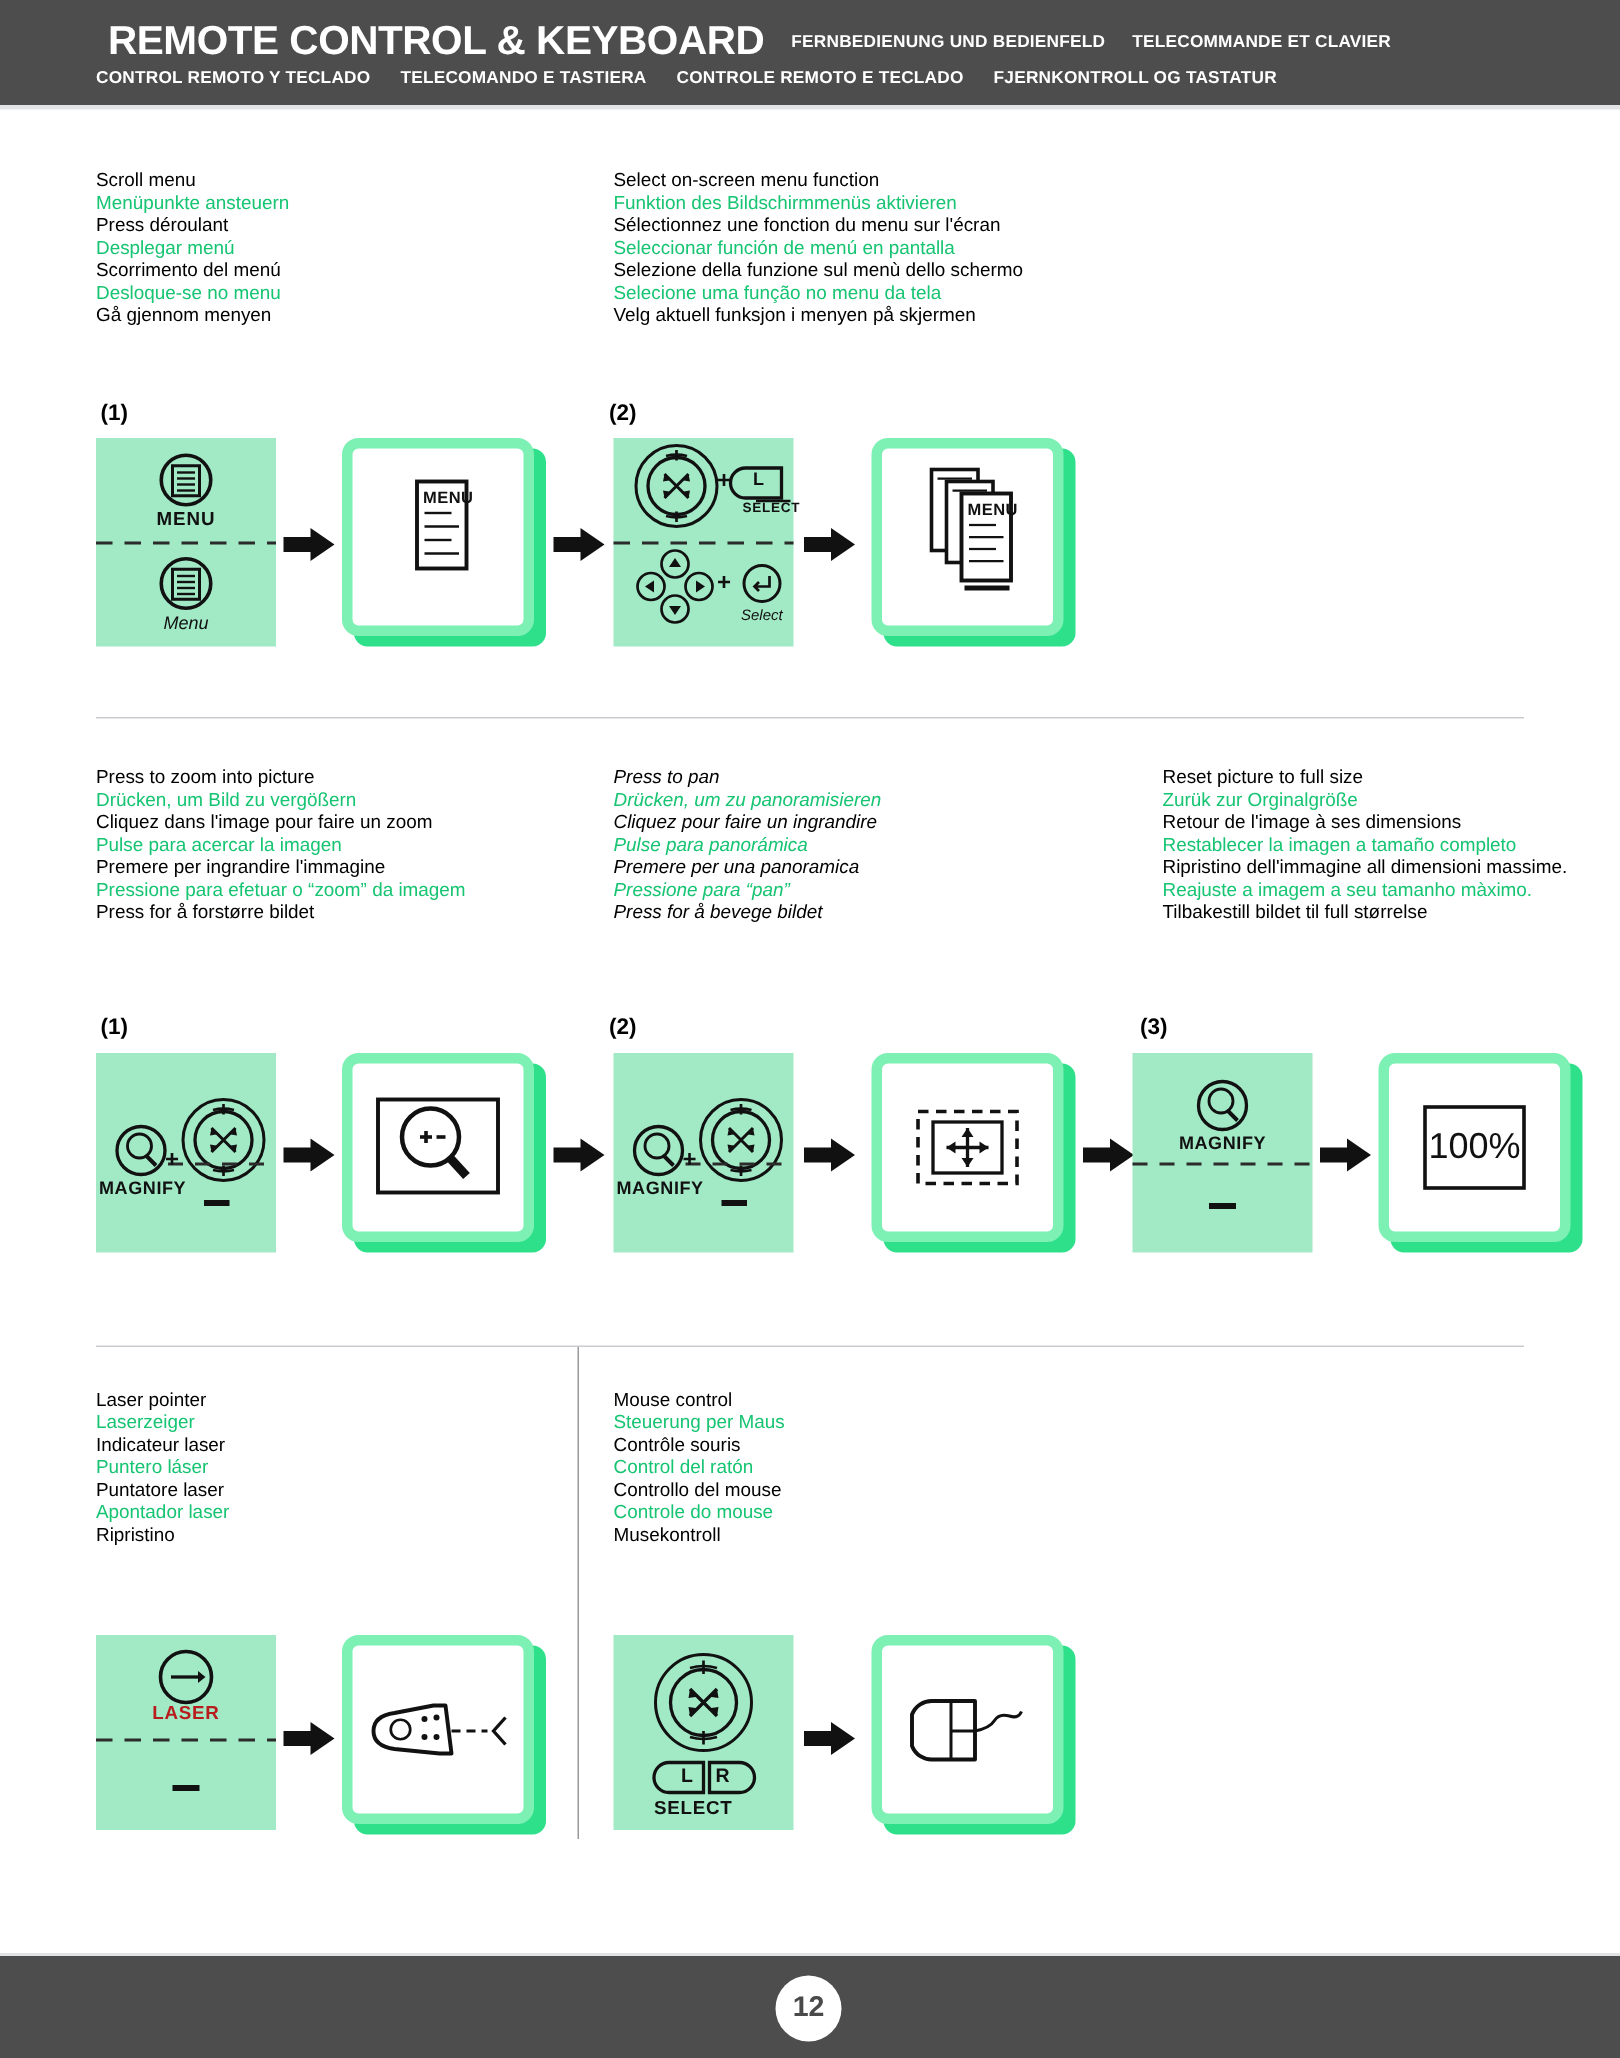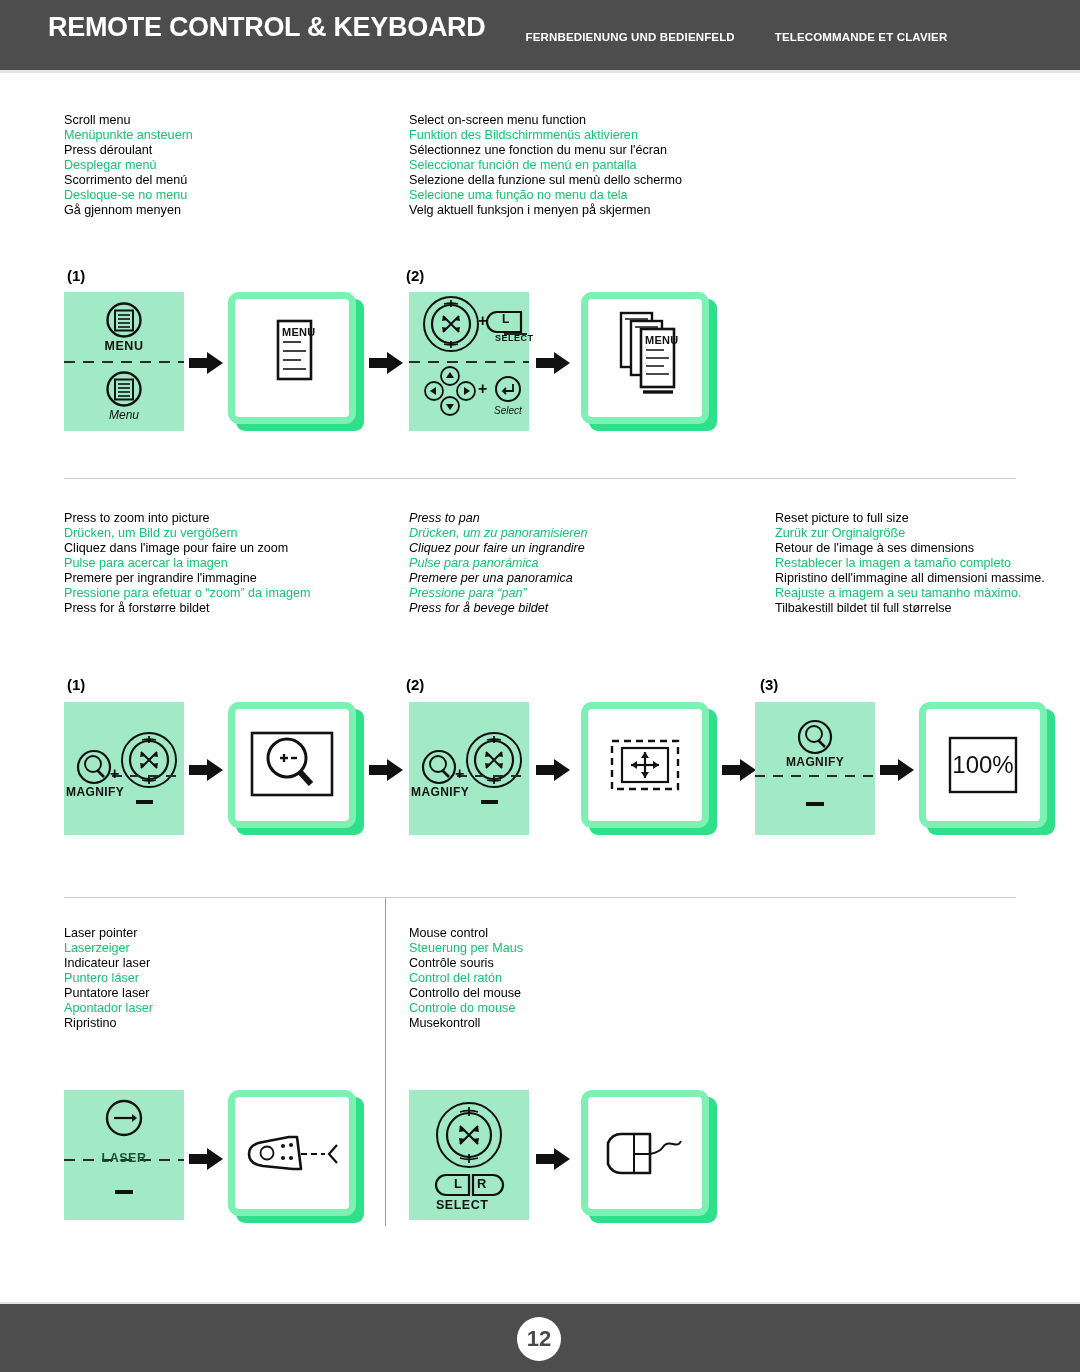--- a/index.html
+++ b/index.html
@@ -8,22 +8,22 @@
     font-family:"Liberation Sans", sans-serif;
     -webkit-font-smoothing:antialiased;
   }
 
   
   .header{
     position:absolute;left:0;top:0;width:1080px;height:70px;
     background:#4d4d4d;
   }
   .header-line1{
-    position:absolute;left:48px;top:12px;
-    display:flex;align-items:flex-end;gap:40px;white-space:nowrap;
+    position:absolute;left:72px;top:12px;
+    display:flex;align-items:center;gap:18px;white-space:nowrap;
   }
   .hdr-title{
     color:#ffffff;font-size:27px;font-weight:bold;letter-spacing:-0.3px;
   }
   .hdr-sub{
     color:#ffffff;font-size:11.5px;font-weight:bold;letter-spacing:0.15px;
   }
   .header-line2{
     position:absolute;left:64px;top:46px;
     display:flex;gap:20px;white-space:nowrap;
@@ -73,32 +73,38 @@
 
   
   .footer-rule{
     position:absolute;left:0;top:1302px;width:1080px;height:2px;background:#e2e3e5;
   }
   .footer{
     position:absolute;left:0;top:1304px;width:1080px;height:68px;background:#4d4d4d;
   }
   .pagecircle{
     position:absolute;left:517px;top:1317px;width:44px;height:44px;border-radius:50%;
-    background:#ffffff;color:#4a4a4a;font-size:22px;font-weight:bold;
+    background:#ffffff;color:#4a4a4a;font-size:19px;font-weight:bold;
     display:flex;align-items:center;justify-content:center;
   }
 </style>
 </head>
 <body>
 
 <div class="header">
   <div class="header-line1">
     <span class="hdr-title">REMOTE CONTROL &amp; KEYBOARD</span>
     <span class="hdr-sub">FERNBEDIENUNG UND BEDIENFELD</span>
     <span class="hdr-sub">TELECOMMANDE ET CLAVIER</span>
+  </div>
+  <div class="header-line2">
+    <span class="hdr-sub">CONTROL REMOTO Y TECLADO</span>
+    <span class="hdr-sub">TELECOMANDO E TASTIERA</span>
+    <span class="hdr-sub">CONTROLE REMOTO E TECLADO</span>
+    <span class="hdr-sub">FJERNKONTROLL OG TASTATUR</span>
   </div>
 </div>
 <div class="header-rule"></div>
 
 <div class="txtblock" style="left:64px;top:113px;">
   <div class="txtline">Scroll menu</div>
   <div class="txtline g">Menüpunkte ansteuern</div>
   <div class="txtline">Press déroulant</div>
   <div class="txtline g">Desplegar menú</div>
   <div class="txtline">Scorrimento del menú</div>
@@ -401,21 +407,21 @@
 </div>
 
 <div class="mintpanel" style="left:64px;top:1090px;width:120px;height:130px;">
   <svg width="120" height="130" viewBox="0 0 120 130">
     <circle cx="60" cy="28" r="17" fill="none" stroke="#111" stroke-width="2.4"></circle>
     <line x1="50" y1="28" x2="68" y2="28" stroke="#111" stroke-width="2.2"></line>
     <path d="M68,24 L73,28 L68,32 Z" fill="#111"></path>
     <line x1="0" y1="70" x2="120" y2="70" stroke="#2b2b2b" stroke-width="2" stroke-dasharray="11 8"></line>
     <line x1="51" y1="102" x2="69" y2="102" stroke="#111" stroke-width="4"></line>
   </svg>
-  <div style="position:absolute;left:0;top:45px;width:120px;text-align:center;font-size:12.5px;font-weight:bold;letter-spacing:0.5px;color:#14532d;margin-top:16px;">LASER</div>
+  <div style="position:absolute;left:0;top:45px;width:120px;text-align:center;font-size:12.5px;font-weight:bold;letter-spacing:0.5px;color:#b91c1c;">LASER</div>
 </div>
 
 <div class="arrow" style="left:189px;top:1148px;">
   <svg width="34" height="22" viewBox="0 0 34 22">
     <path d="M0,6 L18,6 L18,0 L34,11 L18,22 L18,16 L0,16 Z" fill="#111"></path>
   </svg>
 </div>
 
 <div class="boxshadow" style="left:236px;top:1097px;width:128px;height:126px;"></div>
 <div class="whitebox" style="left:228px;top:1090px;width:128px;height:126px;">

